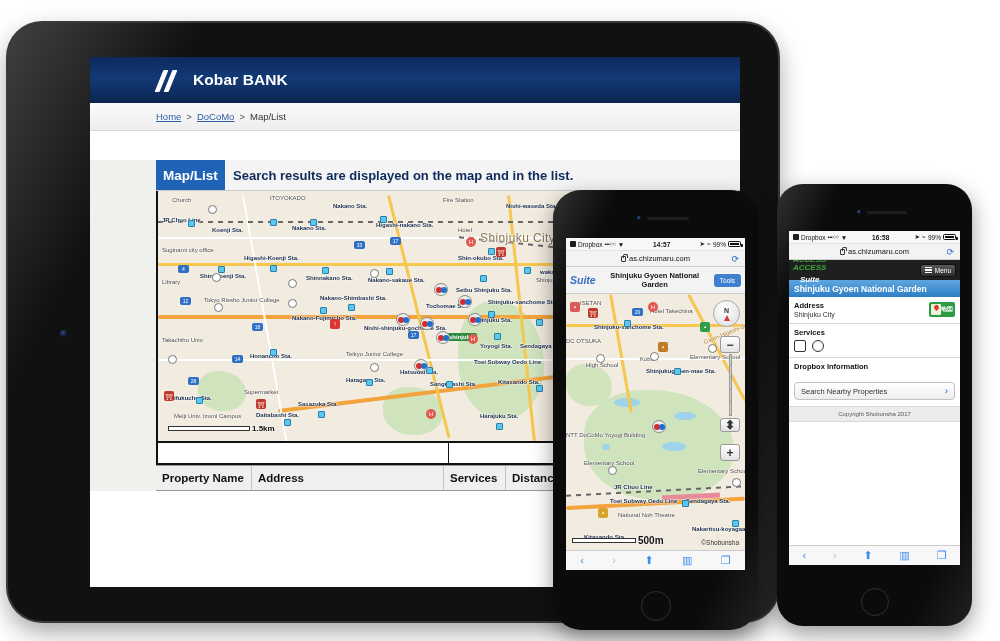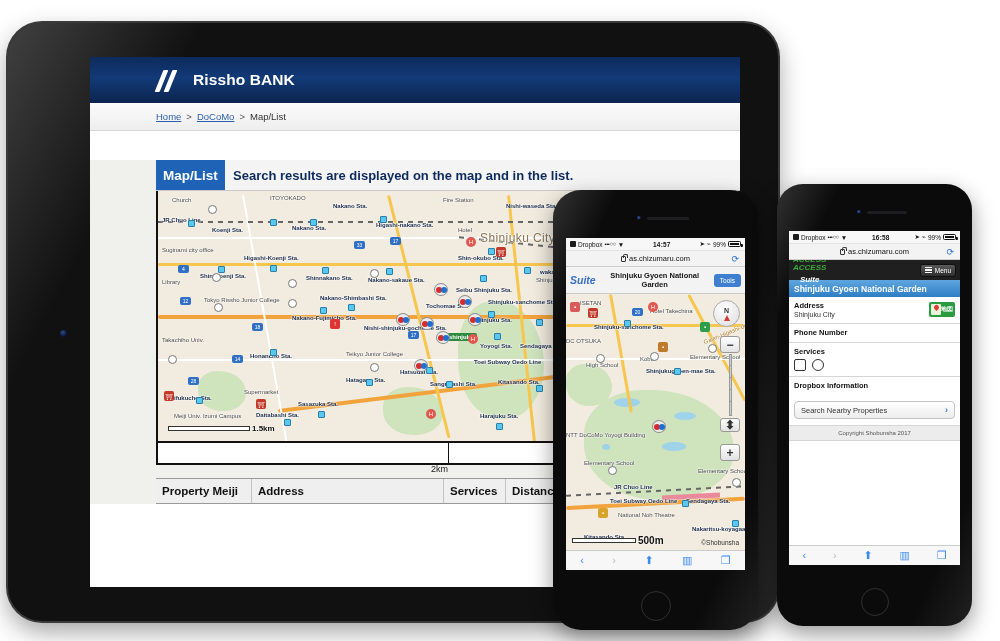--- a/index.html
+++ b/index.html
@@ -206,21 +206,21 @@
     <div id="tablet-camera"></div>
     <div id="tablet-home"></div>
 
     <div id="tablet-screen">
 
       <div class="site-header">
         <div class="brand-logo">
             <i></i>
             <i></i>
           </div>
-        <div class="brand-name">Rissho BANK</div>
+        <div class="brand-name">Kobar BANK</div>
       </div>
 
       <div class="breadcrumb-bar">
         <a href="#">Home</a>
         <span class="breadcrumb-sep">&gt;</span>
         <a href="#">DoCoMo</a>
         <span class="breadcrumb-sep">&gt;</span>
         <span>Map/List</span>
       </div>
 
@@ -365,27 +365,23 @@
             <div class="bar" style="width:82px;"></div>
             <div class="txt">1.5km</div>
           </div>
           <div class="mcopy" style="right:140px;bottom:6px;">©Shobunsha</div>
         </div>
 
         <div class="scalebar-row">
           <div class="sb" style="left:0;width:291px;"></div>
           <div class="sb" style="left:291px;width:291px;"></div>
         </div>
-        <div class="scale-ticklabels">
-          <span style="left:275px;">2km</span>
-          <span style="left:468px;">4km</span>
-        </div>
 
         <div class="table-head">
-          <div class="c1">Property Meiji</div>
+          <div class="c1">Property Name</div>
           <div class="c2">Address</div>
           <div class="c3">Services</div>
           <div class="c4">Distance</div>
         </div>
       </div>
     </div>
   </div>
 
   <div class="phone" style="left:553px;top:190px;width:205px;height:440px;border-radius:28px;">
     <div class="ph-cam" style="left:84px;top:26px;"></div>
@@ -562,23 +558,20 @@
 
       <div class="am-sec">
         <div class="h">Address</div>
         <div class="v">Shinjuku City</div>
         <div class="map-chip">
           <span class="pinw"></span>
           <span>地図</span>
         </div>
       </div>
 
-      <div class="am-sec">
-        <div class="h">Phone Number</div>
-      </div>
 
       <div class="am-sec">
         <div class="h">Services</div>
         <div class="svc-icons">
           <span class="svc-ico"></span>
           <span class="svc-ico round"></span>
         </div>
       </div>
 
       <div class="am-sec" style="border-bottom:none;">

